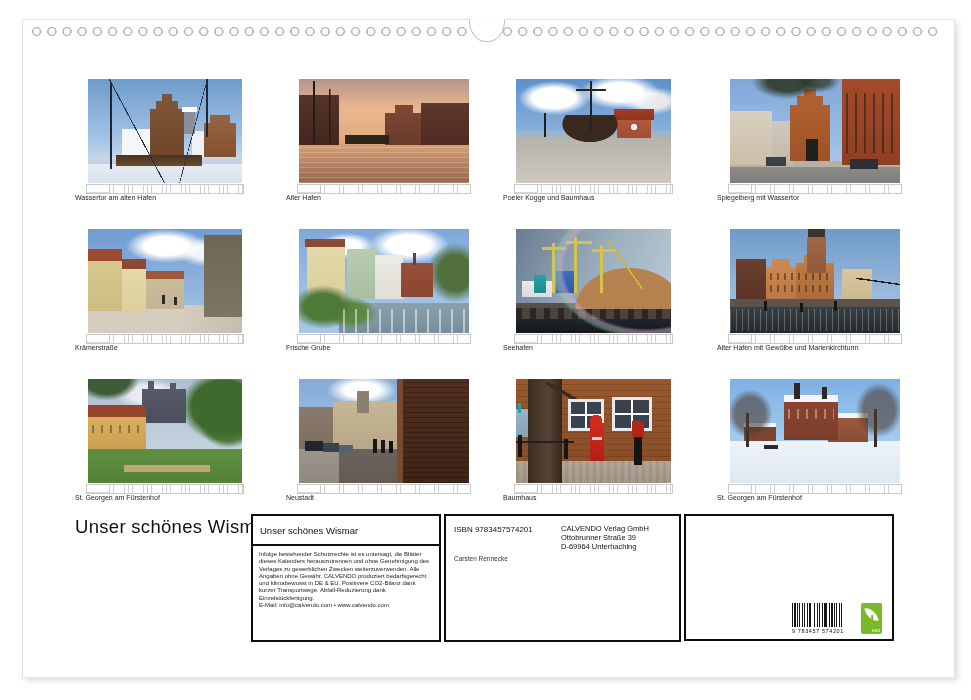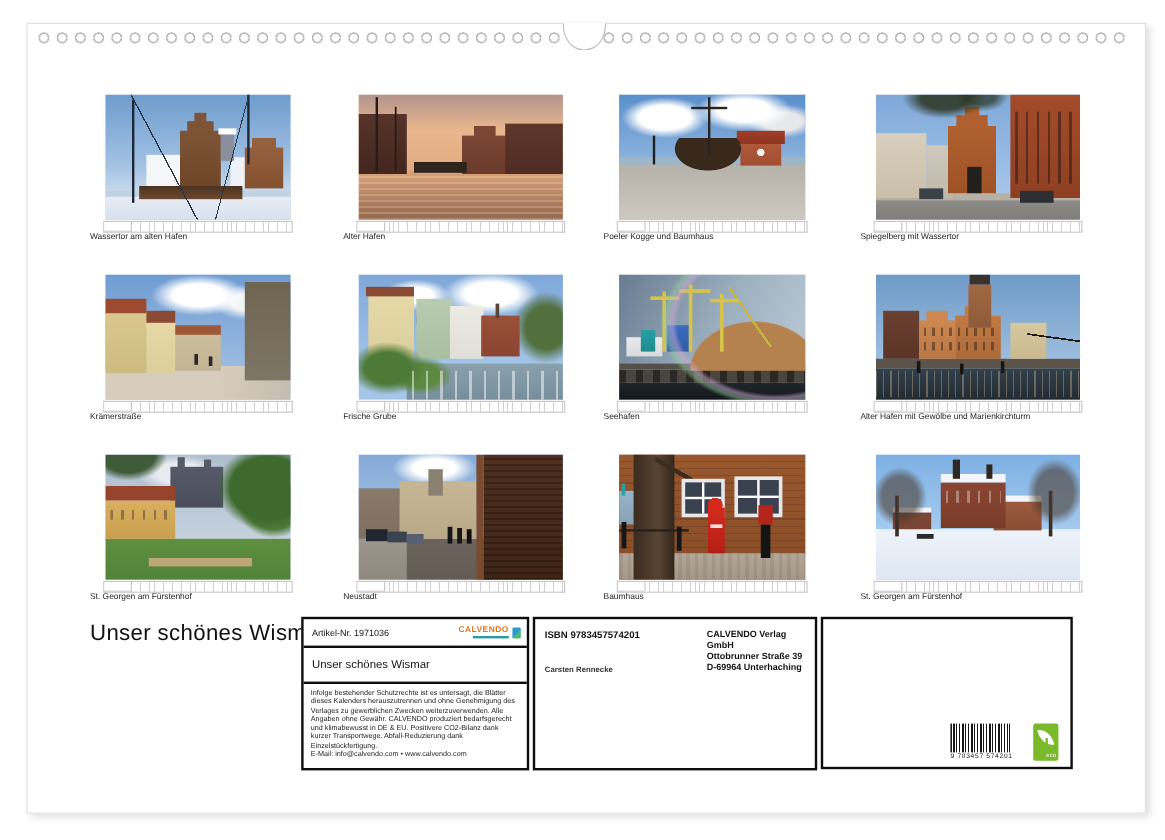--- a/index.html
+++ b/index.html
@@ -21,36 +21,36 @@
   .strip{position:absolute;left:11px;top:105px;height:8px;border:1px solid #c9c9c9;background:
     repeating-linear-gradient(90deg,#fff 0 3.3px,#cfcfcf 3.3px 3.8px);}
   .c1 .strip{width:156px}.c2 .strip{width:172px}.c3 .strip{width:157px}.c4 .strip{width:172px}
   .strip-label{position:absolute;left:0;top:0;width:22px;height:100%;background:#fff;
     border-right:1px solid #c9c9c9;box-shadow:inset 0 -2px 0 -1px #d8d8d8;}
   .cap{position:absolute;left:0;top:115px;font-size:7px;color:#1e1e1e;white-space:nowrap;}
   
   .big-title{position:absolute;left:52px;top:496px;font-size:18.5px;letter-spacing:.3px;color:#111;}
   .box{position:absolute;border:2px solid #0d0d0d;background:#fff;box-sizing:border-box;}
   .left-box{left:228px;top:494px;width:190px;height:128px;}
-  .mid-box{left:421px;top:494px;width:237px;height:128px;font-weight:bold;}
+  .mid-box{left:421px;top:494px;width:237px;height:128px;}
   .right-box{left:661px;top:494px;width:210px;height:127px;}
   .lb-r1{height:22px;border-bottom:2px solid #0d0d0d;display:flex;align-items:center;
     justify-content:space-between;padding:0 5px 0 7px;}
   .art-no{font-size:7.5px;color:#111;}
   .logo{display:flex;align-items:center;gap:3px;}
   .logo-stack{display:flex;flex-direction:column;align-items:flex-end;}
   .logo-text{font-size:7px;font-weight:bold;color:#e0751f;letter-spacing:.4px;}
   .logo-tag{width:30px;height:2px;background:#2a9aa0;margin-top:1px;}
   .logo-icon{width:7px;height:9px;border-radius:1px;background:linear-gradient(135deg,#2a9ad4 55%,#49b87c 55%);}
   .lb-r2{height:28px;border-bottom:2px solid #0d0d0d;display:flex;align-items:center;padding:0 7px;
     font-size:9.5px;color:#111;}
   .lb-r3{padding:5px 6px;font-size:6px;line-height:7.3px;color:#222;}
   .lb-r3 .mail{margin-top:0;}
   .isbn{position:absolute;left:8px;top:9px;font-size:8px;color:#111;}
-  .addr{position:absolute;left:115px;top:8px;font-size:7.5px;line-height:9px;color:#111;margin-left:28px;}
+  .addr{position:absolute;left:115px;top:8px;font-size:7.5px;line-height:9px;color:#111;}
   .author{position:absolute;left:8px;top:39px;font-size:6.5px;color:#333;}
   .barcode-wrap{position:absolute;left:100px;top:87px;width:70px;}
   .bars{margin-left:6px;width:52px;height:24px;background:
     repeating-linear-gradient(90deg,#161616 0 1px,#fff 1px 2.4px,#161616 2.4px 4px,#fff 4px 4.8px,#161616 4.8px 5.6px,#fff 5.6px 7.4px);}
   .bar-digits{width:64px;text-align:center;font-size:5.5px;letter-spacing:.6px;color:#111;margin-top:1px;}
   .eco{position:absolute;left:175px;top:87px;width:21px;height:31px;background:#7ab92a;border-radius:2px;}
   .leaf{position:absolute;left:5px;top:4px;width:11px;height:15px;background:#fff;
     border-radius:0 100% 0 100%;transform:rotate(-14deg);}
   .leaf:after{content:"";position:absolute;left:4px;top:8px;width:1.5px;height:9px;background:#7ab92a;transform:rotate(14deg);}
   .eco-txt{position:absolute;right:2px;bottom:1px;font-size:5px;color:#fff;}
@@ -359,30 +359,20 @@
       <div class="ph p12"></div>
       <div class="strip">
           <span class="strip-label"></span>
         </div>
       <div class="cap">St. Georgen am Fürstenhof</div>
     </div>
 
     <div class="big-title">Unser schönes Wismar</div>
 
     <div class="box left-box">
-      <div class="lb-r1">
-        <span class="art-no">Artikel-Nr. 1971036</span>
-        <span class="logo">
-          <span class="logo-stack">
-            <span class="logo-text">CALVENDO</span>
-            <span class="logo-tag"></span>
-          </span>
-          <span class="logo-icon"></span>
-        </span>
-      </div>
       <div class="lb-r2">Unser schönes Wismar</div>
       <div class="lb-r3">
         <div>Infolge bestehender Schutzrechte ist es untersagt, die Blätter dieses Kalenders herauszutrennen und ohne Genehmigung des Verlages zu gewerblichen Zwecken weiterzuverwenden. Alle Angaben ohne Gewähr. CALVENDO produziert bedarfsgerecht und klimabewusst in DE &amp; EU. Positivere CO2-Bilanz dank kurzer Transportwege. Abfall-Reduzierung dank Einzelstückfertigung.</div>
         <div class="mail">E-Mail: info@calvendo.com • www.calvendo.com</div>
       </div>
     </div>
 
     <div class="box mid-box">
       <div class="isbn">ISBN 9783457574201</div>
       <div class="addr">

